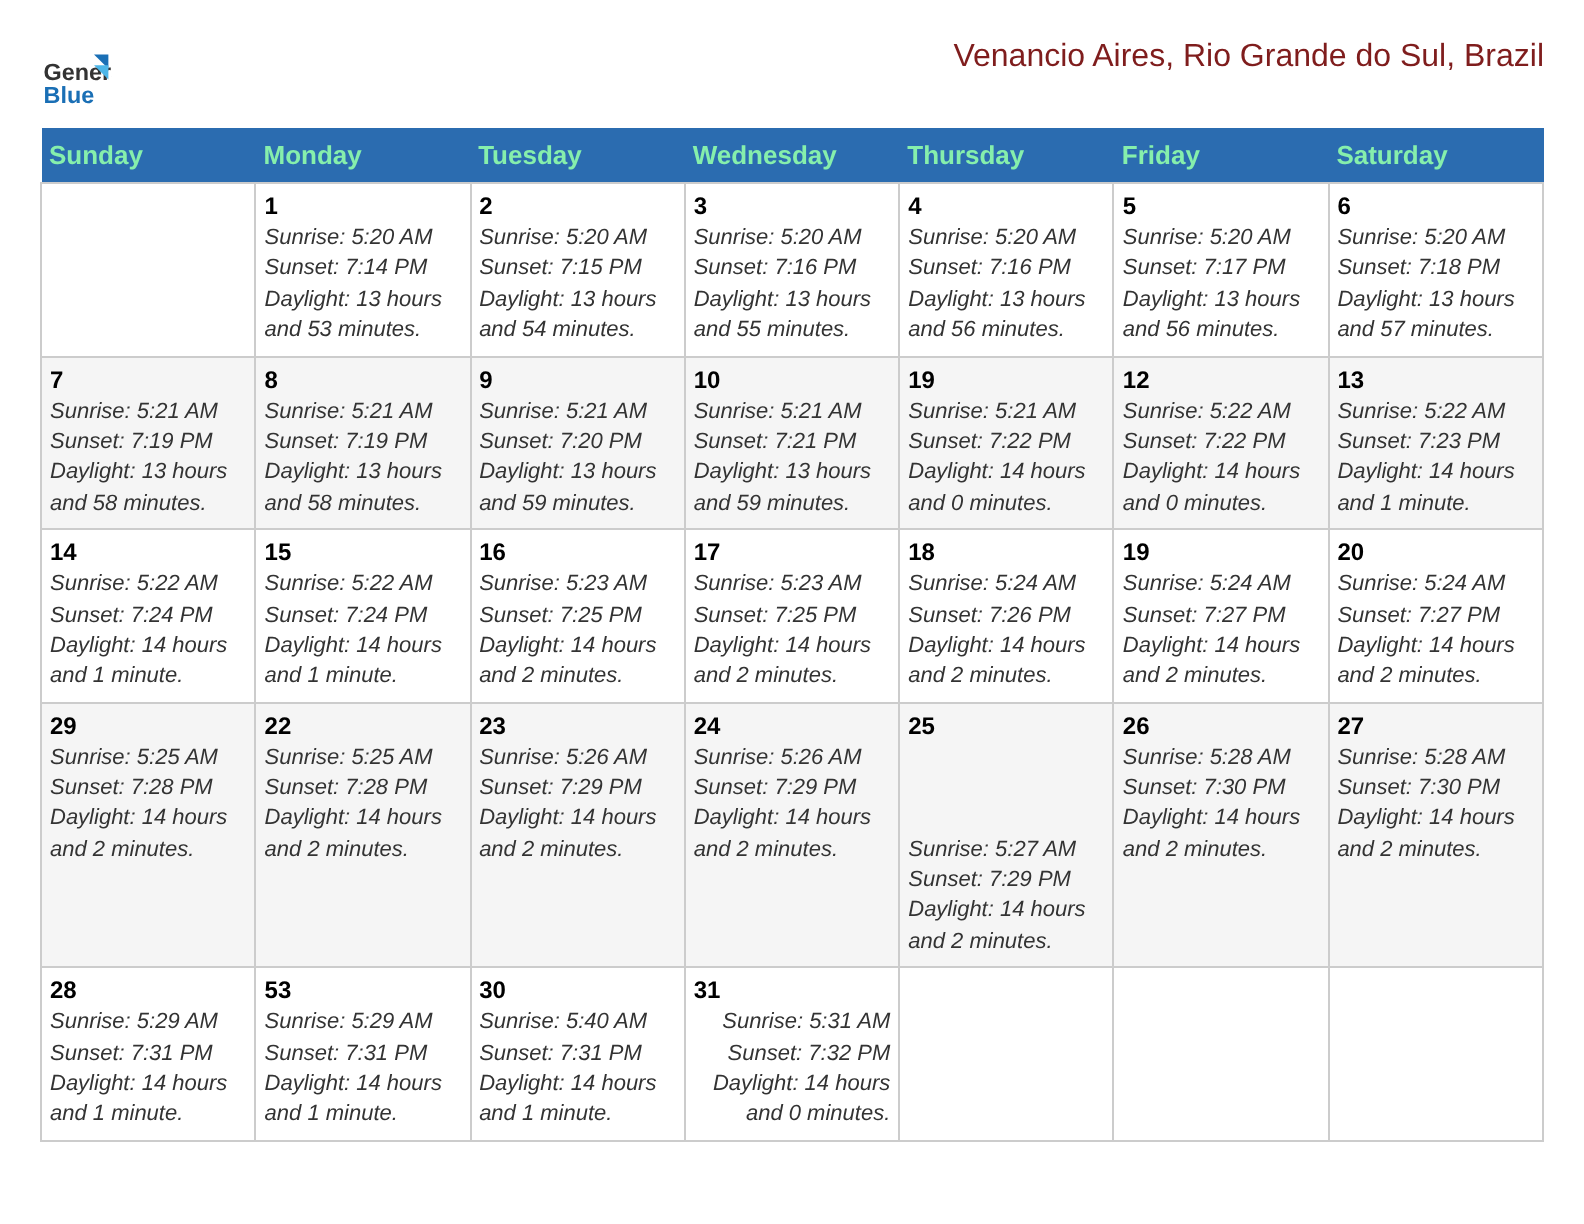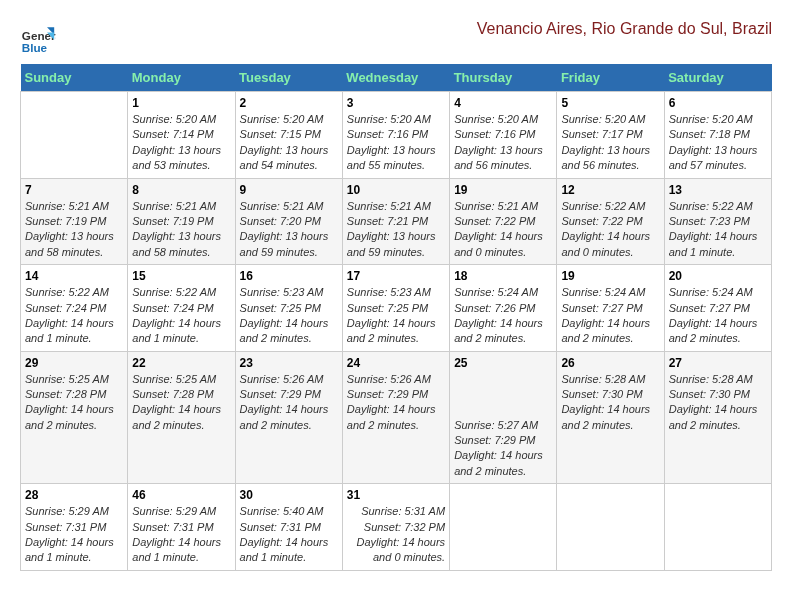--- a/index.html
+++ b/index.html
@@ -309,21 +309,21 @@
       </tr>
       <tr>
         <td>
           <span class="day-num">28</span>
           <div class="day-info" style="white-space: pre-line;">Sunrise: 5:29 AM
 Sunset: 7:31 PM
 Daylight: 14 hours
 and 1 minute.</div>
         </td>
         <td>
-          <span class="day-num">46</span>
+          <span class="day-num">53</span>
           <div class="day-info" style="white-space: pre-line;">Sunrise: 5:29 AM
 Sunset: 7:31 PM
 Daylight: 14 hours
 and 1 minute.</div>
         </td>
         <td>
           <span class="day-num">30</span>
           <div class="day-info" style="white-space: pre-line;">Sunrise: 5:40 AM
 Sunset: 7:31 PM
 Daylight: 14 hours

